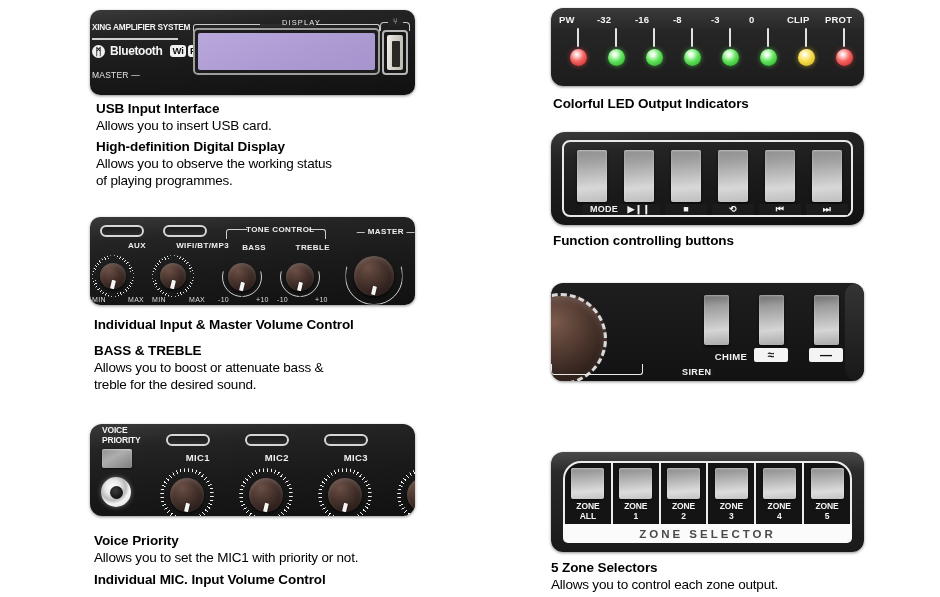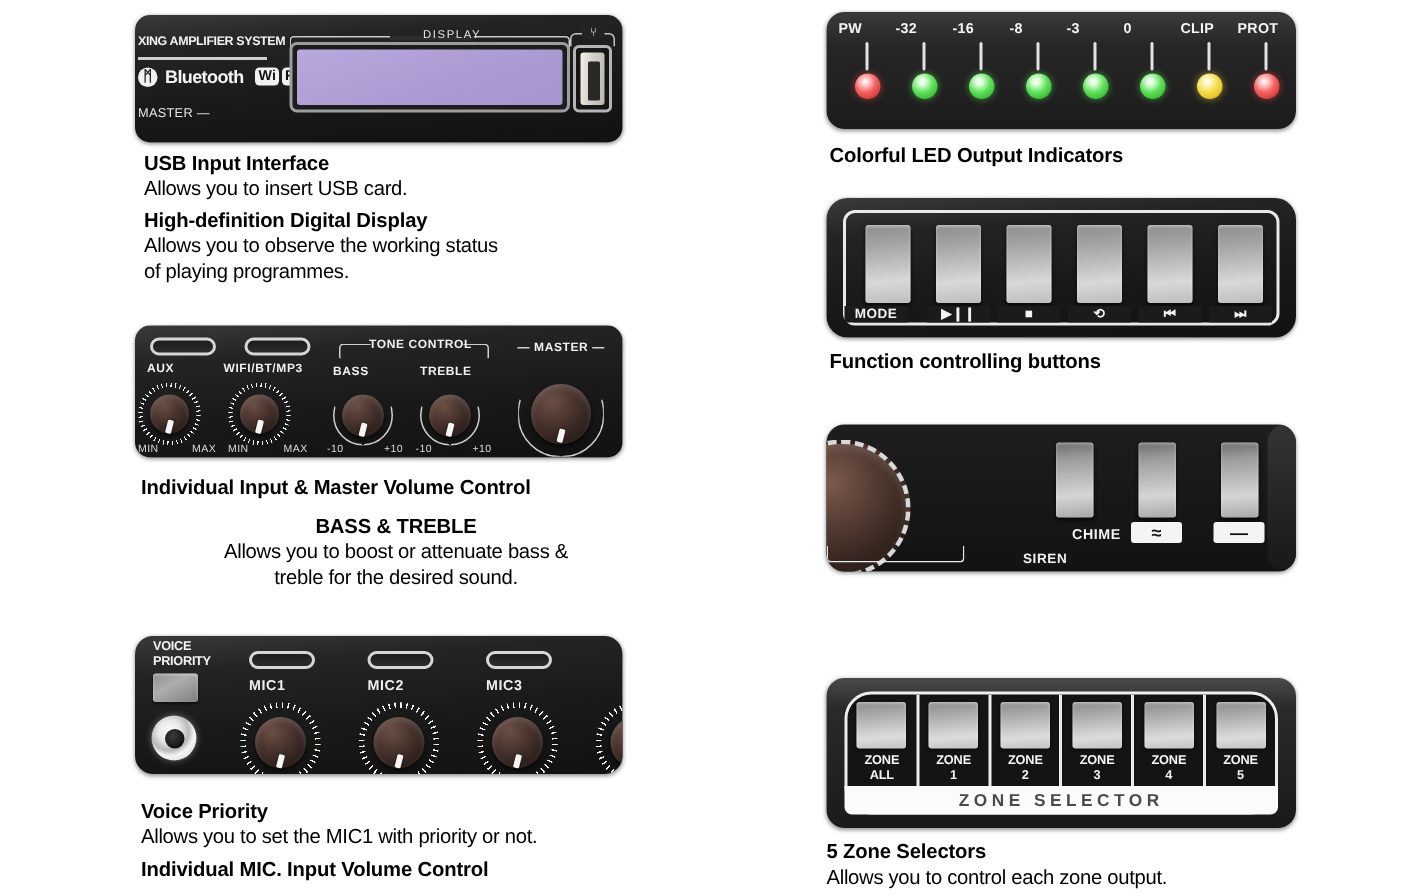--- a/index.html
+++ b/index.html
@@ -99,21 +99,21 @@
 
   
   #p-tone { left: 90px; top: 217px; width: 325px; height: 88px; border-radius: 10px; }
   .sw-slot {
     position: absolute; width: 44px; height: 12px;
     border: 2px solid #d6d6d6; border-radius: 7px;
     background: linear-gradient(#1d1d1d,#2b2b2b);
   }
   .pnl-label {
     position: absolute; font-size: 8px; color: #efefef; letter-spacing: 0.4px;
-    font-weight: 600; text-align: left; white-space: nowrap;
+    font-weight: 600; text-align: right; white-space: nowrap;
   }
   .pnl-sub {
     position: absolute; font-size: 7px; color: #dcdcdc; letter-spacing: 0.3px; white-space: nowrap;
   }
   .tone-bracket {
     position: absolute; left: 136px; top: 12px; width: 100px; height: 10px;
     border: 1px solid #cfcfcf; border-bottom: none; border-radius: 3px 3px 0 0;
   }
   .tone-bracket::after {
     content:''; position:absolute; left: 20px; top:-2px; width: 62px; height: 4px; background:#272727;
@@ -351,21 +351,21 @@
     <div class="pnl-sub" style="left:99px; top:79px;">MAX</div>
     <div class="pnl-sub" style="left:128px; top:79px;">-10</div>
     <div class="pnl-sub" style="left:166px; top:79px;">+10</div>
     <div class="pnl-sub" style="left:187px; top:79px;">-10</div>
     <div class="pnl-sub" style="left:225px; top:79px;">+10</div>
   </div>
 
   <div class="cap" style="left:94px; top:316px; width:340px;">
     <div class="t">Individual Input &amp; Master Volume Control</div>
   </div>
-  <div class="cap" style="left:94px; top:342px; width:340px;text-align:center;">
+  <div class="cap" style="left:94px; top:342px; width:340px;">
     <div class="t">BASS &amp; TREBLE</div>
     <div class="d" style="white-space:pre-line;">Allows you to boost or attenuate bass &amp;
 treble for the desired sound.</div>
   </div>
 
   <div class="panel" id="p-mic">
     <div class="vp-text">
       <div>VOICE</div>
       <div>PRIORITY</div>
     </div>
@@ -458,21 +458,21 @@
 
   <div class="panel" id="p-func">
     <div class="func-outline"></div>
     <div class="fbtn" style="left:26px;"></div>
     <div class="fbtn" style="left:73px;"></div>
     <div class="fbtn" style="left:120px;"></div>
     <div class="fbtn" style="left:167px;"></div>
     <div class="fbtn" style="left:214px;"></div>
     <div class="fbtn" style="left:261px;"></div>
 
-    <div class="flabel" style="left:12px;">MODE</div>
+    <div class="flabel" style="left:32px;">MODE</div>
     <div class="flabel" style="left:67px;">▶❙❙</div>
     <div class="flabel" style="left:114px;">■</div>
     <div class="flabel" style="left:161px;">⟲</div>
     <div class="flabel" style="left:208px;">⏮</div>
     <div class="flabel" style="left:255px;">⏭</div>
   </div>
 
   <div class="cap" style="left:553px; top:232px; width:340px;">
     <div class="t">Function controlling buttons</div>
   </div>

